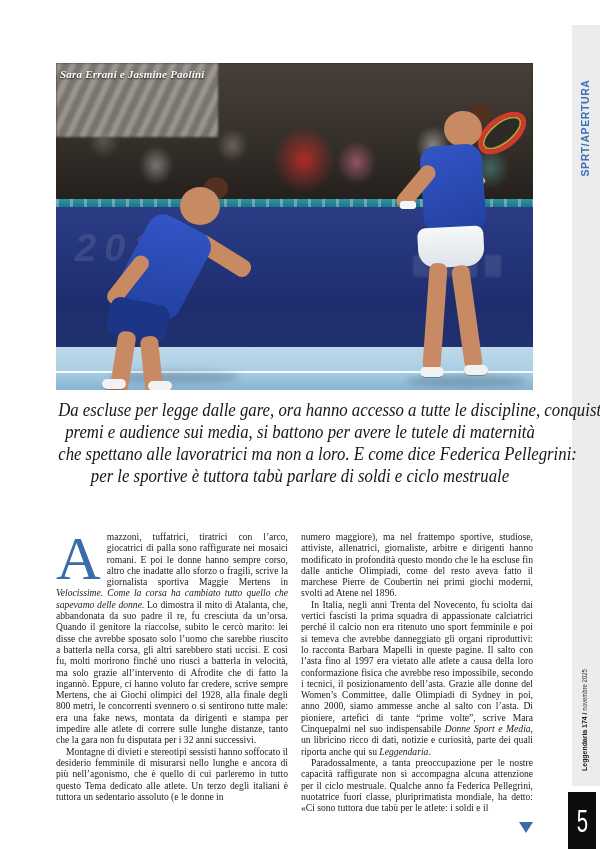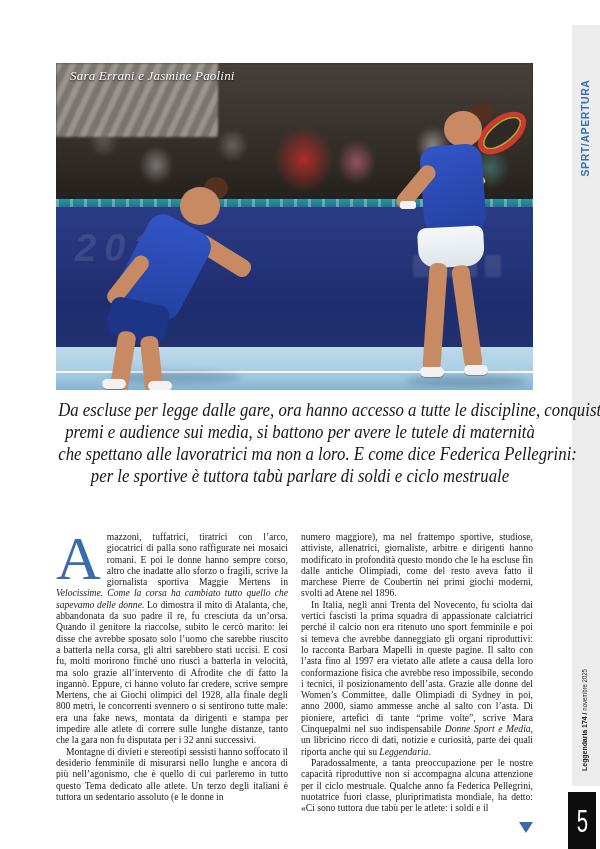--- a/index.html
+++ b/index.html
@@ -91,23 +91,23 @@
   .arm { background:#c78a63; border-radius:8px; }
   .band { background:#f4f4f4; border-radius:3px; }
   .shorts { background:#1d3587; border-radius:10px; }
   .skirt { background:linear-gradient(#f6f8fa,#dde4ea); border-radius:8px 8px 18px 18px; }
   .leg { background:#c78a63; border-radius:7px; }
   .shoe { background:#f2f2f2; border-radius:5px; box-shadow:0 1px 0 rgba(0,0,0,.25); }
   .racket-head { border:5px solid #d03a2c; background:rgba(45,42,38,.85); border-radius:50%; box-shadow:inset 0 0 0 2px rgba(240,205,60,.7); }
   .racket-handle { background:#e8c83c; border-radius:3px; }
 
   .photo-caption {
-    position:absolute; left:14px; top:5px; color:#fff;
-    font-family:"Liberation Serif", serif; font-style:italic; font-weight:normal;
-    font-size:13px; letter-spacing:.2px; text-shadow:0 1px 2px rgba(0,0,0,.8);
+    position:absolute; left:4px; top:5px; color:#fff;
+    font-family:"Liberation Serif", serif; font-style:italic; font-weight:bold;
+    font-size:11px; letter-spacing:.2px; text-shadow:0 1px 2px rgba(0,0,0,.8);
   }
   .photo-title {
     position:absolute; left:0; top:143px; width:100%; text-align:center;
     font-family:"Liberation Sans", sans-serif; font-weight:bold; font-style:italic;
     color:#fff; font-size:42px; line-height:40px; letter-spacing:.5px;
     text-transform:uppercase;
   }
   .photo-title div { transform:scaleX(.84); }
 
   
@@ -202,19 +202,19 @@
 
 
   <div class="body-columns">
     <div class="col">
         <p class="bp"><span class="dropcap">A</span><span>mazzoni, tuffatrici, tiratrici con l’arco, giocatrici di palla sono raffigurate nei mosaici romani. E poi le donne hanno sempre corso, altro che inadatte allo sforzo o fragili, scrive la giornalista sportiva Maggie Mertens in </span><i>Velocissime. Come la corsa ha cambiato tutto quello che sapevamo delle donne.</i><span> Lo dimostra il mito di Atalanta, che, abbandonata da suo padre il re, fu cresciuta da un’orsa. Quando il genitore la riaccolse, subito le cercò marito: lei disse che avrebbe sposato solo l’uomo che sarebbe riuscito a batterla nella corsa, gli altri sarebbero stati uccisi. E così fu, molti morirono finché uno riuscì a batterla in velocità, ma solo grazie all’intervento di Afrodite che di fatto la ingannò. Eppure, ci hanno voluto far credere, scrive sempre Mertens, che ai Giochi olimpici del 1928, alla finale degli 800 metri, le concorrenti svennero o si sentirono tutte male: era una fake news, montata da dirigenti e stampa per impedire alle atlete di correre sulle lunghe distanze, tanto che la gara non fu disputata per i 32 anni successivi.</span></p>
         <p class="bp ind"><span>Montagne di divieti e stereotipi sessisti hanno soffocato il desiderio femminile di misurarsi nello lunghe e ancora di più nell’agonismo, che è quello di cui parleremo in tutto questo Tema dedicato alle atlete. Un terzo degli italiani è tuttora un sedentario assoluto (e le donne in</span></p>
       </div>
     <div class="col">
         <p class="bp"><span>numero maggiore), ma nel frattempo sportive, studiose, attiviste, allenatrici, giornaliste, arbitre e dirigenti hanno modificato in profondità questo mondo che le ha escluse fin dalle antiche Olimpiadi, come del resto aveva fatto il marchese Pierre de Coubertin nei primi giochi moderni, svolti ad Atene nel 1896.</span></p>
         <p class="bp ind"><span>In Italia, negli anni Trenta del Novecento, fu sciolta dai vertici fascisti la prima squadra di appassionate calciatrici perché il calcio non era ritenuto uno sport femminile e poi si temeva che avrebbe danneggiato gli organi riproduttivi: lo racconta Barbara Mapelli in queste pagine. Il salto con l’asta fino al 1997 era vietato alle atlete a causa della loro conformazione fisica che avrebbe reso impossibile, secondo i tecnici, il posizionamento dell’asta. Grazie alle donne del Women’s Committee, dalle Olimpiadi di Sydney in poi, anno 2000, siamo ammesse anche al salto con l’asta. Di pioniere, artefici di tante “prime volte”, scrive Mara Cinquepalmi nel suo indispensabile </span><i>Donne Sport e Media</i><span>, un libricino ricco di dati, notizie e curiosità, parte dei quali riporta anche qui su </span><i>Leggendaria</i><span>.</span></p>
-        <p class="bp ind"><span>Paradossalmente, a tanta preoccupazione per le nostre capacità riproduttive non si accompagna alcuna attenzione per il ciclo mestruale. Qualche anno fa Federica Pellegrini, nuotatrice fuori classe, pluriprimatista mondiale, ha detto: «Ci sono tuttora due tabù per le atlete: i soldi e il</span></p>
+        <p class="bp ind"><span>Paradossalmente, a tanta preoccupazione per le nostre capacità raffigurate non si accompagna alcuna attenzione per il ciclo mestruale. Qualche anno fa Federica Pellegrini, nuotatrice fuori classe, pluriprimatista mondiale, ha detto: «Ci sono tuttora due tabù per le atlete: i soldi e il</span></p>
       </div>
   </div>
 
   <div class="cont-arrow"></div>
 
 </div>
 
 </body></html>

